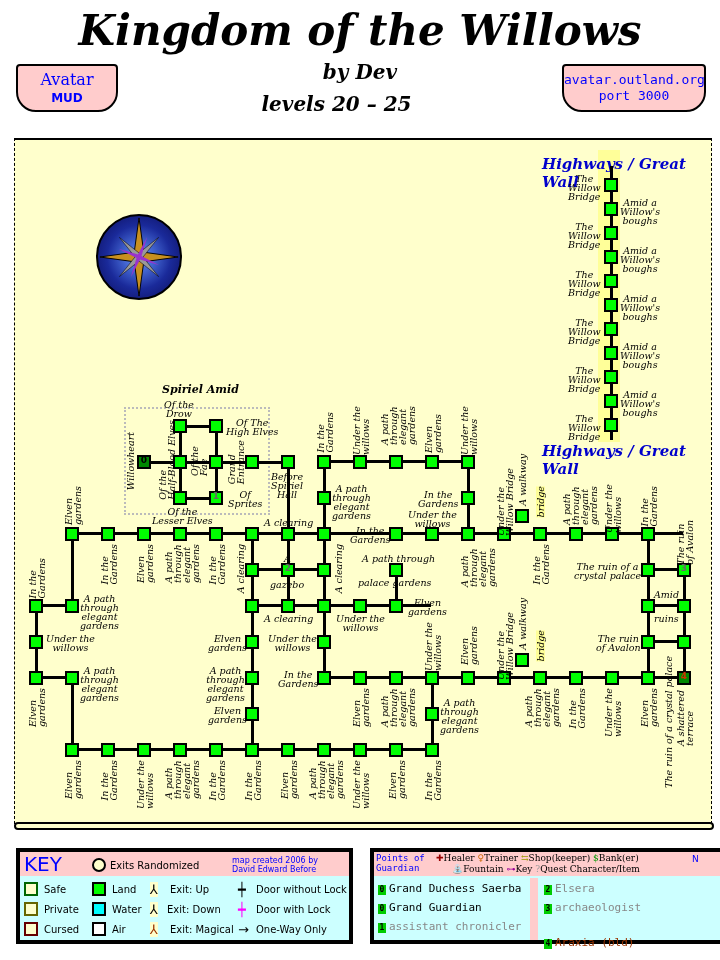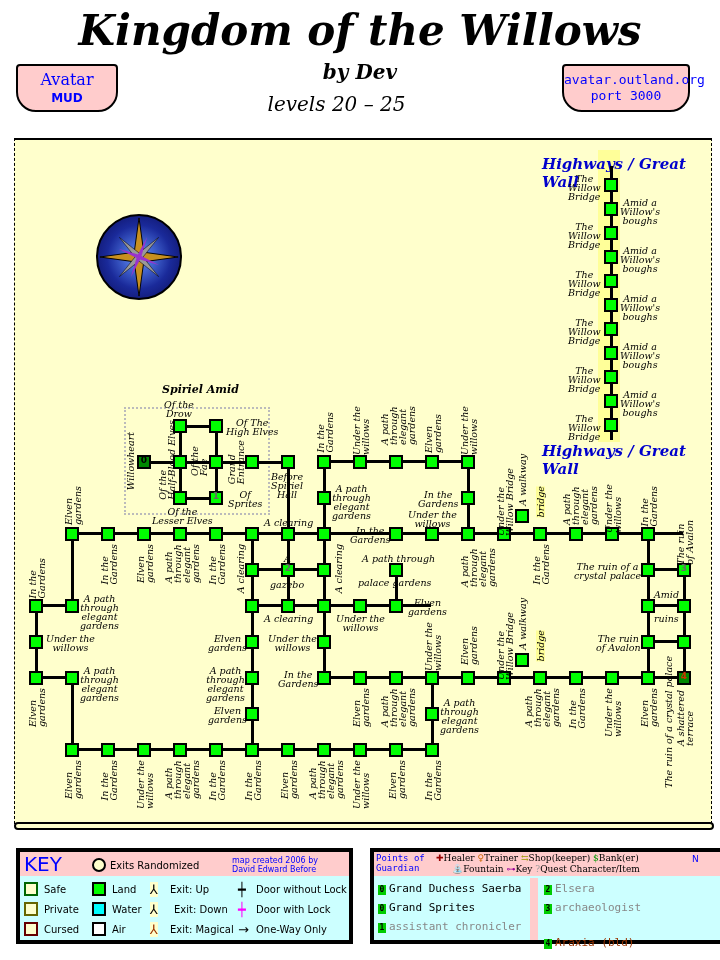--- a/index.html
+++ b/index.html
@@ -1,22 +1,22 @@
 <!DOCTYPE html>
 <html><head>
 <meta charset="utf-8">
 <style>
 *{margin:0;padding:0;box-sizing:border-box;}
 body{width:720px;height:960px;background:#fff;position:relative;overflow:hidden;font-family:"DejaVu Serif",serif;}
 #title{position:absolute;left:0;top:6px;width:720px;text-align:center;font-family:"DejaVu Serif",serif;font-style:italic;font-weight:bold;font-size:42px;color:#000;letter-spacing:0px;}
 #by{position:absolute;left:0;top:60px;width:720px;text-align:center;font-style:italic;font-weight:bold;font-size:20px;}
-#levels{position:absolute;left:0;top:92px;width:673px;text-align:center;font-style:italic;font-weight:normal;font-size:20px;}
+#levels{position:absolute;left:0;top:92px;width:673px;text-align:center;font-style:italic;font-weight:bold;font-size:20px;}
 .badge{position:absolute;top:64px;height:48px;background:#ffcccc;border:2px solid #000;border-radius:4px 4px 20px 20px;text-align:center;color:#0000ff;}
 #badge-l{left:16px;width:102px;}
-#badge-r{left:562px;width:128px;}
+#badge-r{left:562px;width:144px;}
 .badge .bl1{font-family:"DejaVu Serif",serif;font-size:16px;line-height:22px;margin-top:3px;}
 .badge .bl2{font-family:"DejaVu Sans",sans-serif;font-weight:bold;font-size:12px;line-height:14px;}
 .badge .bm{font-family:"DejaVu Sans Mono",monospace;font-size:13px;line-height:16px;margin-top:6px;}
 #parch{position:absolute;left:14px;top:138px;width:698px;height:686px;background:#ffffcc;border-left:1px dashed #000;border-right:1px dashed #000;border-top:2px solid #000;}
 #parch-bottom{position:absolute;left:14px;top:822px;width:700px;height:8px;border:2px solid #000;border-radius:4px;background:#ffffcc;}
 #compass{position:absolute;left:96px;top:214px;width:86px;height:86px;border-radius:50%;background:radial-gradient(circle,#6699ff 0%,#1a2a9a 55%,#0a0a55 100%);border:2px solid #000;}
 #compass .star{position:absolute;left:0;top:0;width:100%;height:100%;}
 .line{position:absolute;background:#000;}
 .node{position:absolute;width:14px;height:14px;background:#00ff00;border:2px solid #000;}
 .node .num{position:absolute;left:0;top:-2px;width:10px;text-align:center;font-family:"DejaVu Sans",sans-serif;font-weight:bold;font-size:9px;color:#666;}
@@ -464,21 +464,21 @@
   <div class="swatch" style="left:72px;top:30px;border-color:#000;background:#00ff00"></div>
   <div class="kt" style="left:92px;top:32px">Land</div>
   <div class="swatch" style="left:72px;top:50px;border-color:#000;background:#00ffff"></div>
   <div class="kt" style="left:92px;top:52px">Water</div>
   <div class="swatch" style="left:72px;top:70px;border-color:#000;background:#fff"></div>
   <div class="kt" style="left:92px;top:72px">Air</div>
 
   <div class="kt" style="left:130px;top:30px;font-size:13px;background:#ffffcc">⅄</div>
   <div class="kt" style="left:150px;top:32px">Exit: Up</div>
   <div class="kt" style="left:130px;top:50px;font-size:13px;background:#ffffcc">⅄</div>
-  <div class="kt" style="left:154px;top:52px">Exit: Down</div>
+  <div class="kt" style="left:147px;top:52px">Exit: Down</div>
   <div class="kt" style="left:130px;top:70px;font-size:13px;background:#ffffcc;color:#993300">⅄</div>
   <div class="kt" style="left:150px;top:72px">Exit: Magical</div>
 
   <div class="kt" style="left:218px;top:30px;font-size:13px">┿</div>
   <div class="kt" style="left:236px;top:32px">Door without Lock</div>
   <div class="kt" style="left:218px;top:50px;font-size:13px;color:#ff00ff">┿</div>
   <div class="kt" style="left:236px;top:52px">Door with Lock</div>
   <div class="kt" style="left:218px;top:70px;font-size:13px">→</div>
   <div class="kt" style="left:236px;top:72px">One-Way Only</div>
 </div>
@@ -495,18 +495,18 @@
   <div class="kt" style="left:78px;top:12px;font-size:9px;font-family:'DejaVu Serif',serif">
     <span style="color:#000099">⛲</span><span>Fountain</span>
     <span style="color:#990099">⊶</span><span>Key</span>
     <span style="color:#999999">?</span><span>Quest Character/Item</span>
   </div>
   <div class="kt" style="left:318px;top:2px;font-size:9px;color:#0000ff">N</div>
 
   <div style="position:absolute;left:156px;top:26px;width:8px;height:62px;background:#ffcccc"></div>
 
   <div class="kt mono" style="left:4px;top:30px"><span class="poi-n">0</span><span>Grand Duchess Saerba</span></div>
-  <div class="kt mono" style="left:4px;top:49px"><span class="poi-n">0</span><span>Grand Sprites</span></div>
+  <div class="kt mono" style="left:4px;top:49px"><span class="poi-n">0</span><span>Grand Guardian</span></div>
   <div class="kt mono" style="left:4px;top:68px;color:#888"><span class="poi-n">1</span><span>assistant chronicler</span></div>
   <div class="kt mono" style="left:170px;top:30px;color:#888"><span class="poi-n">2</span><span>Elsera</span></div>
   <div class="kt mono" style="left:170px;top:49px;color:#888"><span class="poi-n">3</span><span>archaeologist</span></div>
   <div class="kt mono" style="left:170px;top:84px;color:#993300"><span class="poi-n">4</span><span>Araxia (bld)</span></div>
 </div>
 
 </body></html>

